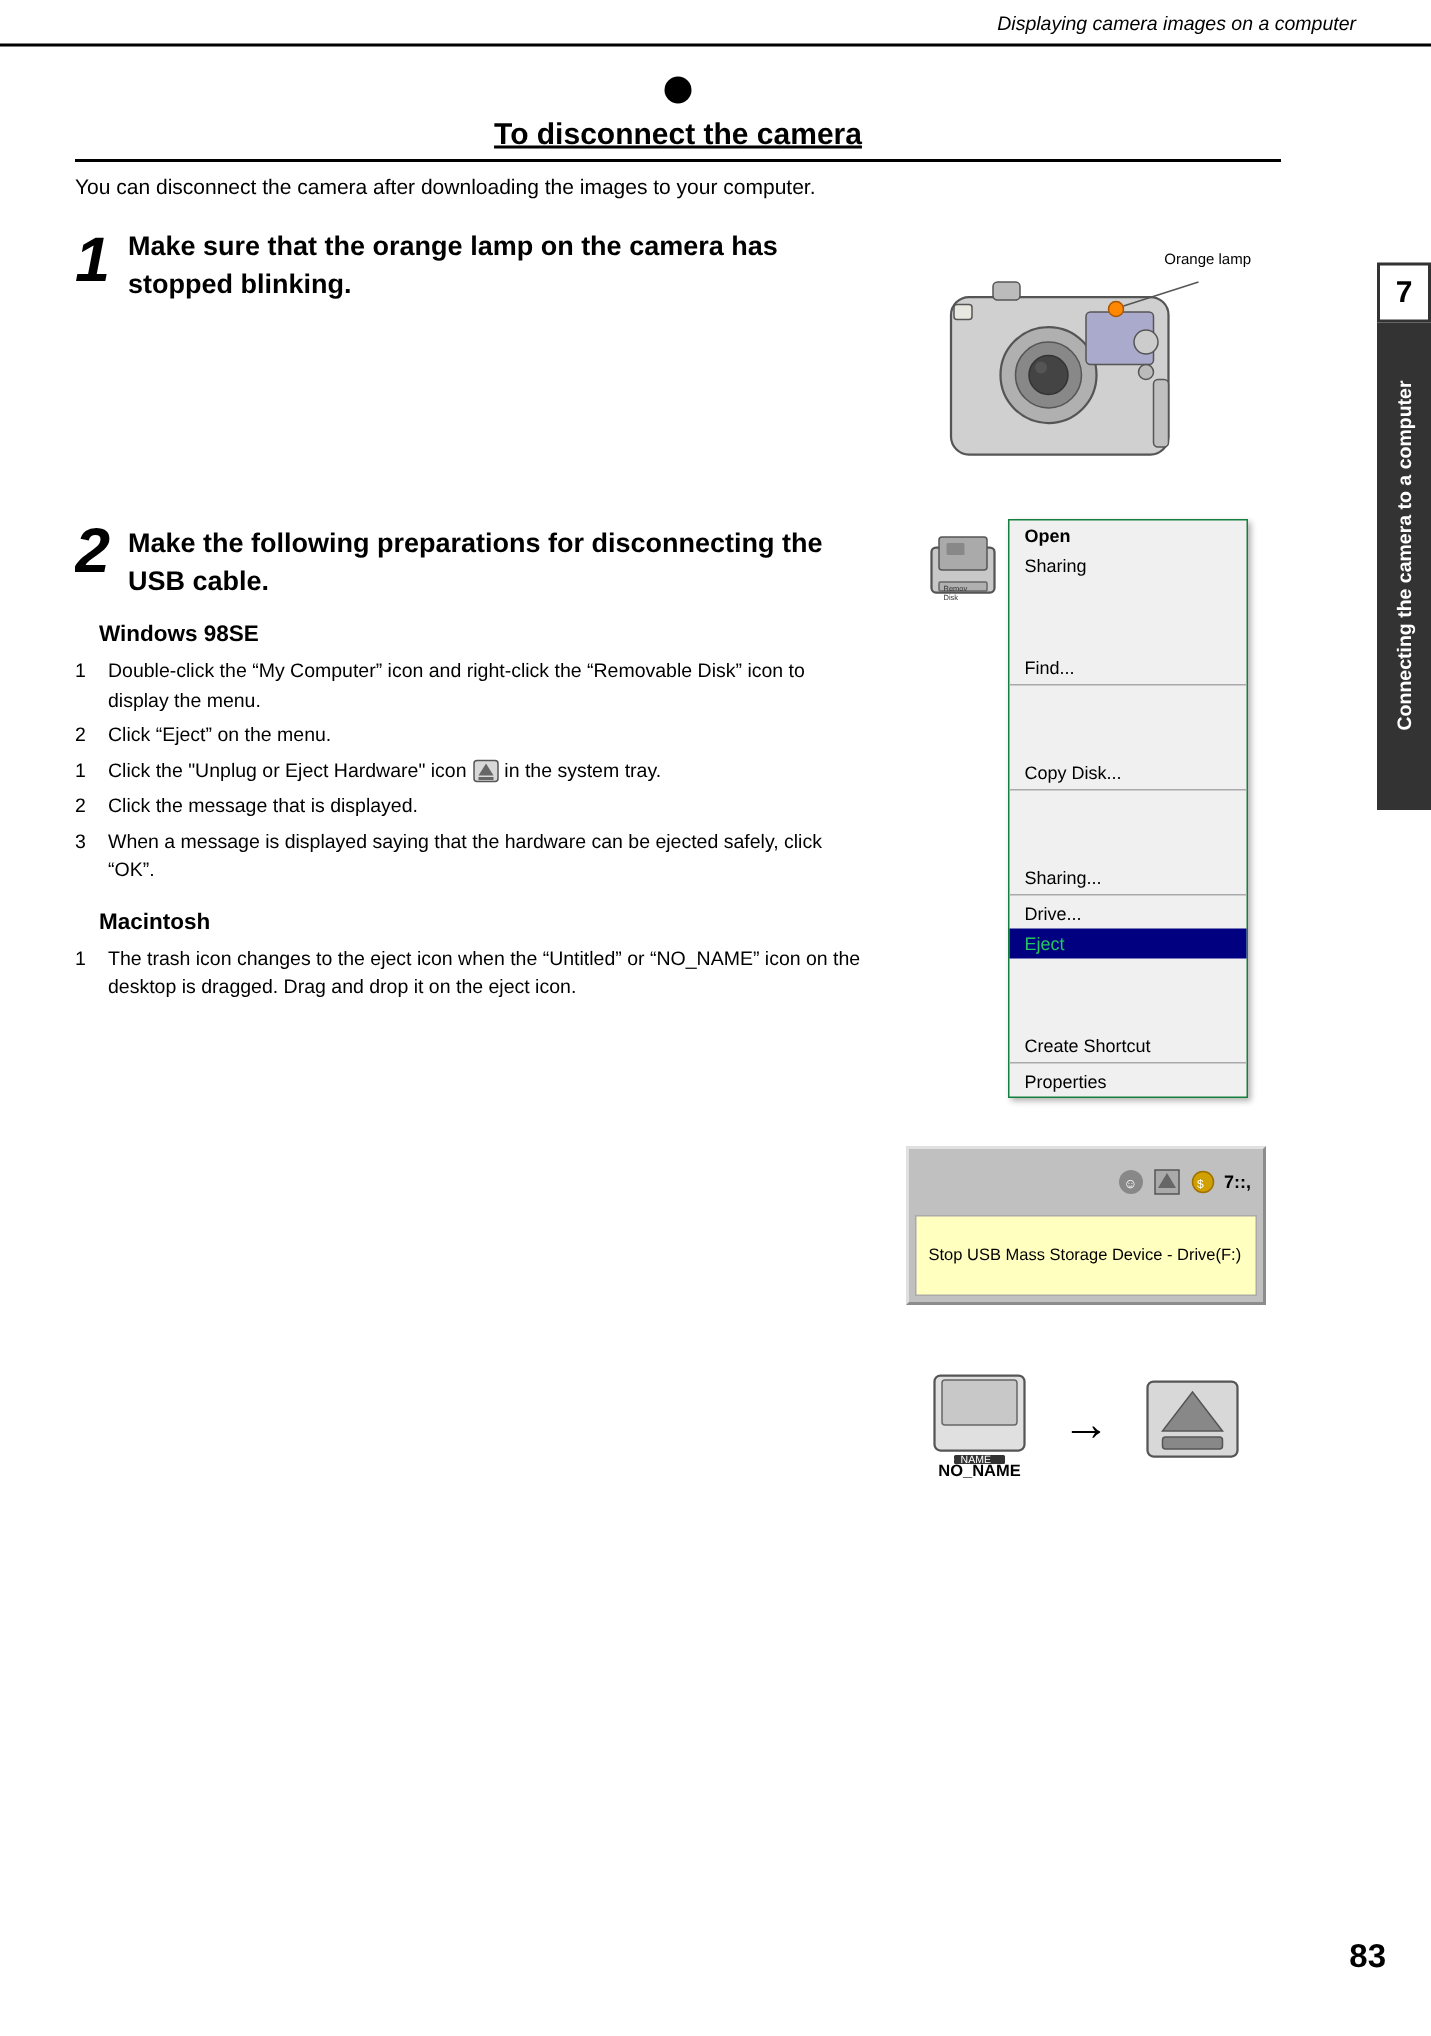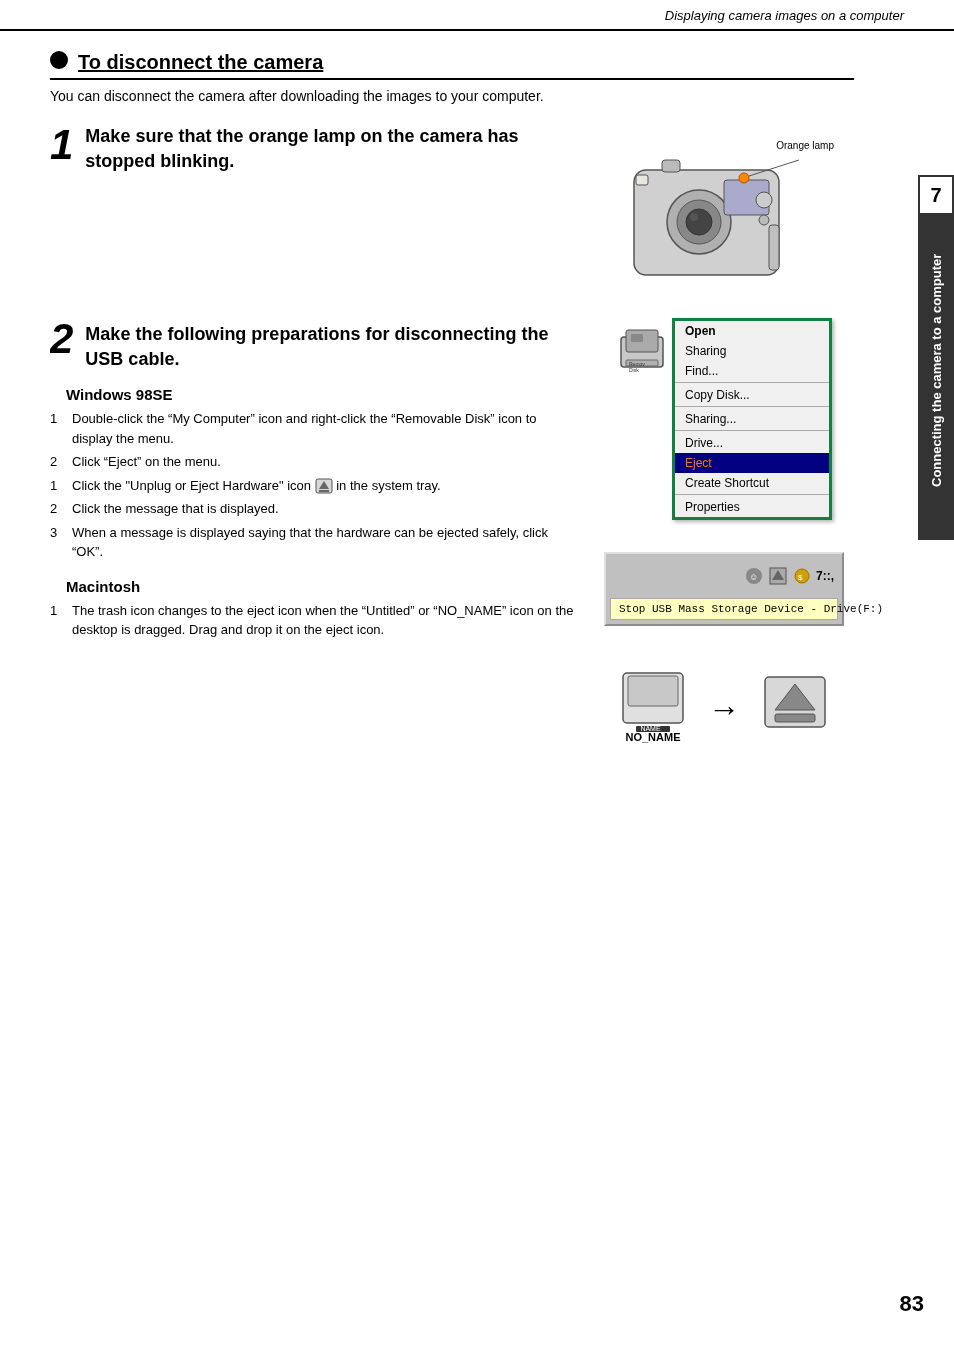--- a/index.html
+++ b/index.html
@@ -51,25 +51,26 @@
       font-size: 13px;
     }
 
     .content {
       padding: 20px 50px 40px 50px;
       padding-right: 100px;
     }
 
     .section-title {
       display: flex;
-      align-items: flex-start;
+      align-items: center;
       gap: 10px;
       margin-bottom: 8px;
       border-bottom: 2px solid #000;
       padding-bottom: 4px;
+      flex-direction: column;
     }
 
     .bullet-circle {
       width: 18px;
       height: 18px;
       background: #000;
       border-radius: 50%;
       flex-shrink: 0;
     }
 
@@ -140,42 +141,43 @@
       gap: 8px;
       margin-bottom: 4px;
     }
 
     .step-list li .num {
       min-width: 14px;
     }
 
     
     .context-menu {
-      border: 3px solid #15803d;
+      border: 1px solid #15803d;
       background: #f0f0f0;
       width: 160px;
       font-size: 12px;
       box-shadow: 2px 2px 4px rgba(0,0,0,0.3);
     }
 
     .context-menu-item {
       padding: 3px 10px;
       cursor: pointer;
       border-bottom: none;
     }
 
     .context-menu-item.highlighted {
       background: #000080;
-      color: #f97316;
+      color: #22c55e;
     }
 
     .context-menu-item.separator {
       border-bottom: 1px solid #aaa;
       padding-bottom: 4px;
       margin-bottom: 2px;
+      margin-top: 48px;
     }
 
     .menu-row {
       display: flex;
       gap: 4px;
       align-items: flex-start;
     }
 
     
     .mac-area {
@@ -340,21 +342,21 @@
               <rect x="2" y="2" width="16" height="16" fill="#aaa" stroke="#555" stroke-width="1"></rect>
               <polygon points="10,4 16,14 4,14" fill="#666"></polygon>
             </svg>
             <svg width="20" height="20" viewBox="0 0 20 20">
               <circle cx="10" cy="10" r="7" fill="#d0a000" stroke="#a07000" stroke-width="1"></circle>
               <text x="6" y="14" font-size="8" fill="#fff">$</text>
             </svg>
             <span style="font-size:12px; font-weight:bold;">7::,</span>
           </div>
 
-          <div style="background:#ffffc0; border:1px solid #aaa; padding:4px 8px; font-size:11px; margin-top:4px; white-space:nowrap;font-family:Liberation Mono, monospace;">
+          <div style="background:#ffffc0; border:1px solid #aaa; padding:20px 8px; font-size:11px; margin-top:4px; white-space:nowrap;">
             <span>Stop USB Mass Storage Device - Drive(F:)</span>
           </div>
         </div>
       </div>
 
       <div class="mac-area">
 
         <div style="text-align:center;">
           <svg width="70" height="65" viewBox="0 0 70 65">
             <rect x="5" y="5" width="60" height="50" rx="4" fill="#e0e0e0" stroke="#555" stroke-width="1.5"></rect>

